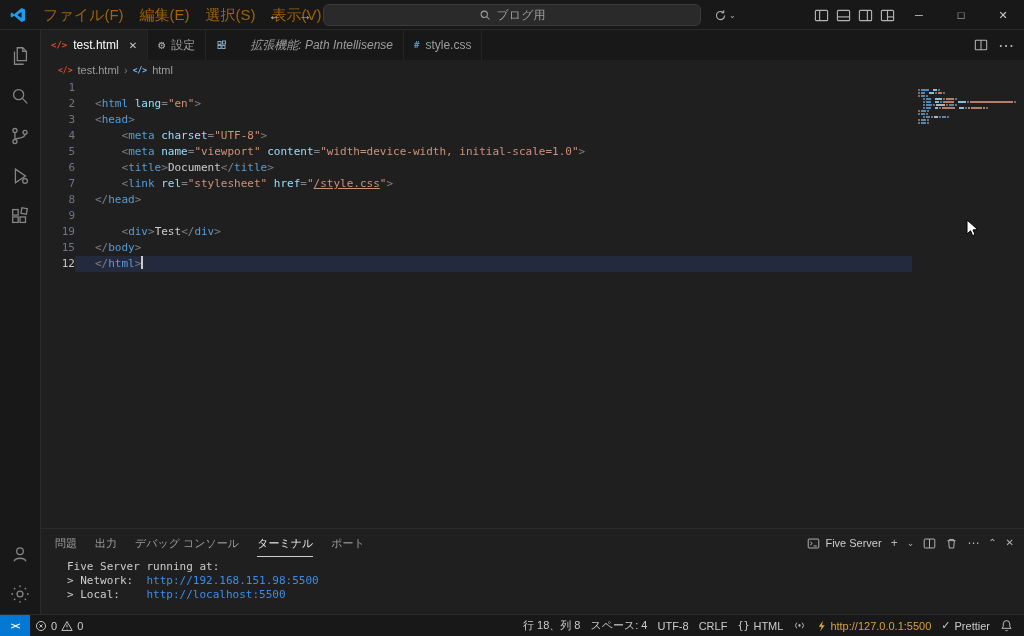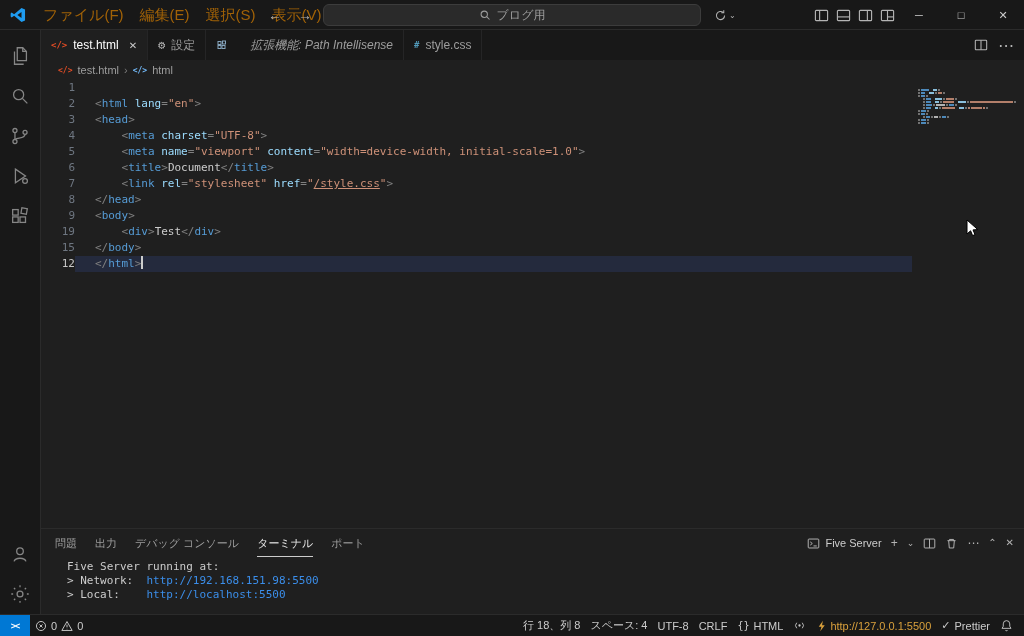--- a/index.html
+++ b/index.html
@@ -297,21 +297,20 @@
             <div class="code-line">
               <div class="gutter">7</div>
               <div class="code-text"><span class="tok-x">    </span><span class="tok-p">&lt;</span><span class="tok-t">link</span><span class="tok-x"> </span><span class="tok-a">rel</span><span class="tok-p">=</span><span class="tok-s">"stylesheet"</span><span class="tok-x"> </span><span class="tok-a">href</span><span class="tok-p">=</span><span class="tok-s">"</span><span class="tok-l">/style.css</span><span class="tok-s">"</span><span class="tok-p">&gt;</span></div>
             </div>
             <div class="code-line">
               <div class="gutter">8</div>
               <div class="code-text"><span class="tok-p">&lt;/</span><span class="tok-t">head</span><span class="tok-p">&gt;</span></div>
             </div>
             <div class="code-line">
               <div class="gutter">9</div>
-              <div class="code-text"><span class="tok-p">&lt;</span><span class="tok-t">body</span><span class="tok-p">&gt;</span></div>
             </div>
             <div class="code-line">
               <div class="gutter">19</div>
               <div class="code-text"><span class="tok-x">    </span><span class="tok-p">&lt;</span><span class="tok-t">div</span><span class="tok-p">&gt;</span><span class="tok-x">Test</span><span class="tok-p">&lt;/</span><span class="tok-t">div</span><span class="tok-p">&gt;</span></div>
             </div>
             <div class="code-line">
               <div class="gutter">15</div>
               <div class="code-text"><span class="tok-p">&lt;/</span><span class="tok-t">body</span><span class="tok-p">&gt;</span></div>
             </div>
             <div class="code-line current">

